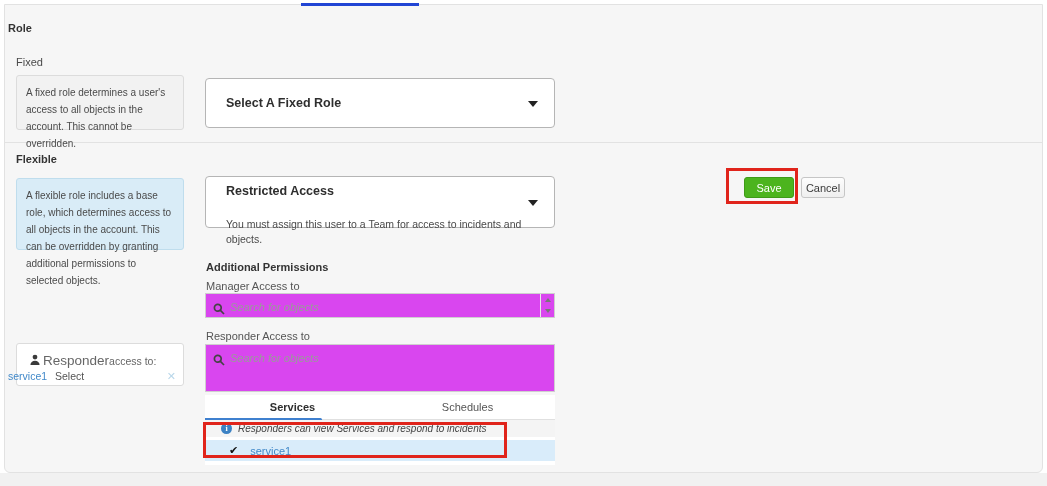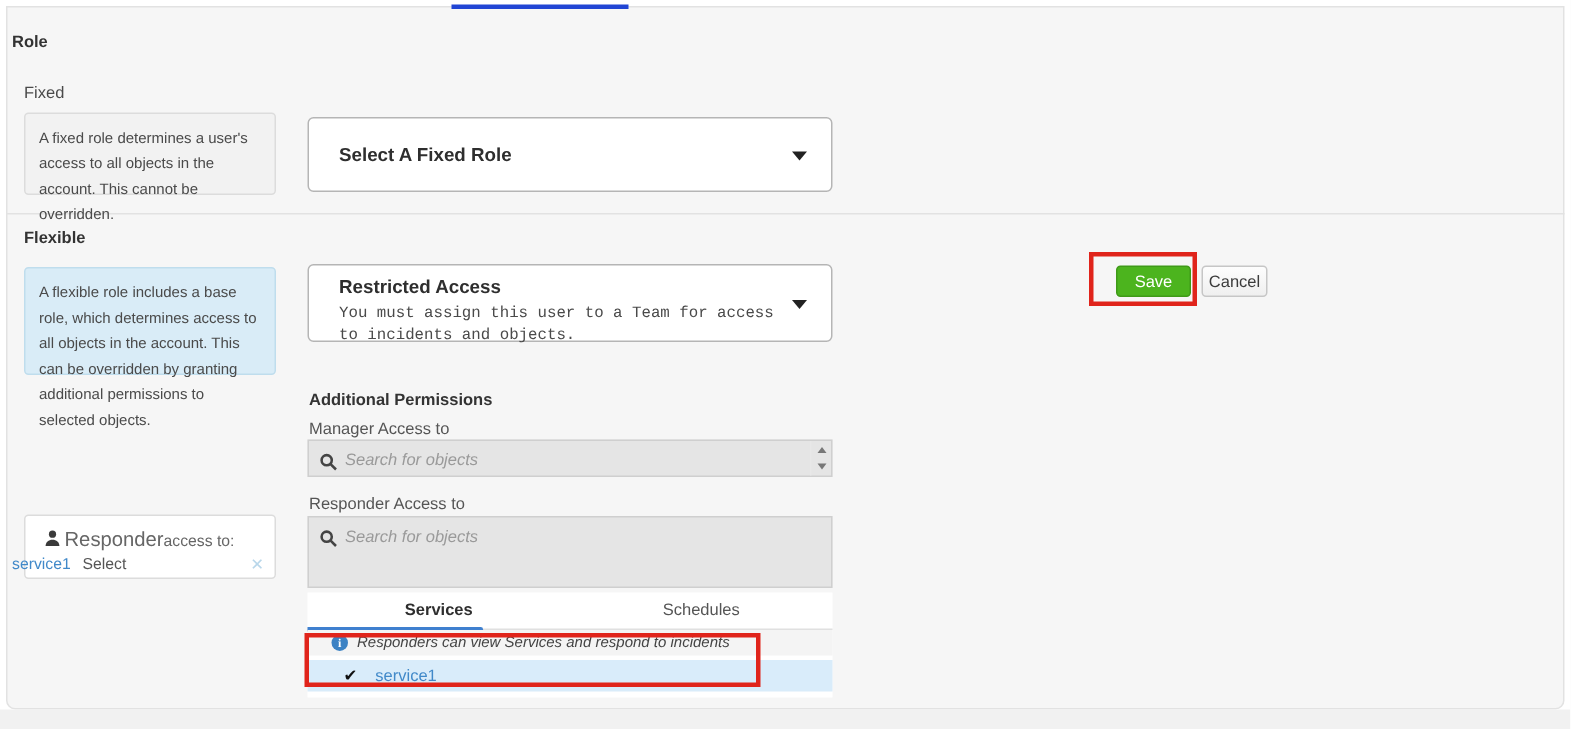--- a/index.html
+++ b/index.html
@@ -20,37 +20,37 @@
   .desc-box { position:absolute; border-radius:3px; font-size:10px; line-height:1.7;
               color:#4a4a4a; padding:8px 9px; }
   .desc-fixed { left:16px; top:75px; width:168px; height:55px; background:#f2f2f2; border:1px solid #dcdcdc; }
   .desc-flex  { left:16px; top:178px; width:168px; height:72px; background:#d9ecf7; border:1px solid #bfdded; }
 
   .dropdown { position:absolute; left:205px; width:350px; background:#fff;
               border:1px solid #b5b5b5; border-radius:4px; cursor:pointer; }
   .dd-fixed { top:78px; height:50px; display:flex; align-items:center; padding-left:20px; }
   .dd-flex  { top:176px; height:52px; padding:7px 0 0 20px; }
   .dd-title { font-size:12.5px; font-weight:bold; color:#2e2e2e; }
-  .dd-sub   { font-size:10.5px; color:#4a4a4a; line-height:1.45; width:300px; margin-top:4px;font-family:Liberation Mono, monospace; }
+  .dd-sub   { font-size:10.5px; color:#4a4a4a; line-height:1.45; width:300px; margin-top:19px; }
   .caret { position:absolute; right:16px; top:50%; margin-top:-2px; width:0; height:0;
            border-left:5px solid transparent; border-right:5px solid transparent; border-top:6px solid #222; }
 
   .btn-save { position:absolute; left:744px; top:177px; width:50px; height:21px; background:#4cb41e;
               border:1px solid #3f9a18; border-radius:3px; color:#fff; font-size:11px;
               display:flex; align-items:center; justify-content:center; cursor:pointer; }
   .btn-cancel { position:absolute; left:801px; top:177px; width:44px; height:21px;
               background:linear-gradient(#fdfdfd,#efefef); border:1px solid #c6c6c6; border-radius:3px;
               color:#3c3c3c; font-size:11px; display:flex; align-items:center; justify-content:center; cursor:pointer; }
 
   .annotation { position:absolute; border:3px solid #e0241b; background:transparent; pointer-events:none; }
   .anno-save { left:726px; top:168px; width:72px; height:36px; }
   .anno-list { left:203px; top:422px; width:304px; height:36px; z-index:9; }
 
   .field-label { position:absolute; left:206px; font-size:11px; color:#555; }
-  .search-wrap { position:absolute; left:205px; width:350px; background:#e5e5e5; border:1px solid #cfcfcf; }
+  .search-wrap { position:absolute; left:205px; width:350px; background:#d946ef; border:1px solid #cfcfcf; }
   .mgr-input { top:293px; height:25px; }
   .rsp-input { top:344px; height:48px; }
   .search-icon-box { position:absolute; left:7px; top:7px; width:12px; height:12px; }
   .search-wrap input { position:absolute; left:24px; top:3px; width:290px; height:19px; border:none;
               outline:none; font-family:"Liberation Sans",sans-serif; font-size:11px; color:#333; background:transparent; }
   .search-wrap input::placeholder { font-style:italic; color:#9a9a9a; }
   .spinner { position:absolute; right:0; top:0; width:14px; height:23px; border-left:1px solid #e8e8e8;
              display:flex; flex-direction:column; align-items:center; justify-content:space-between; padding:4px 0; }
   .tri-up { width:0; height:0; border-left:3.5px solid transparent; border-right:3.5px solid transparent; border-bottom:4px solid #777; }
   .tri-dn { width:0; height:0; border-left:3.5px solid transparent; border-right:3.5px solid transparent; border-top:4px solid #777; }

